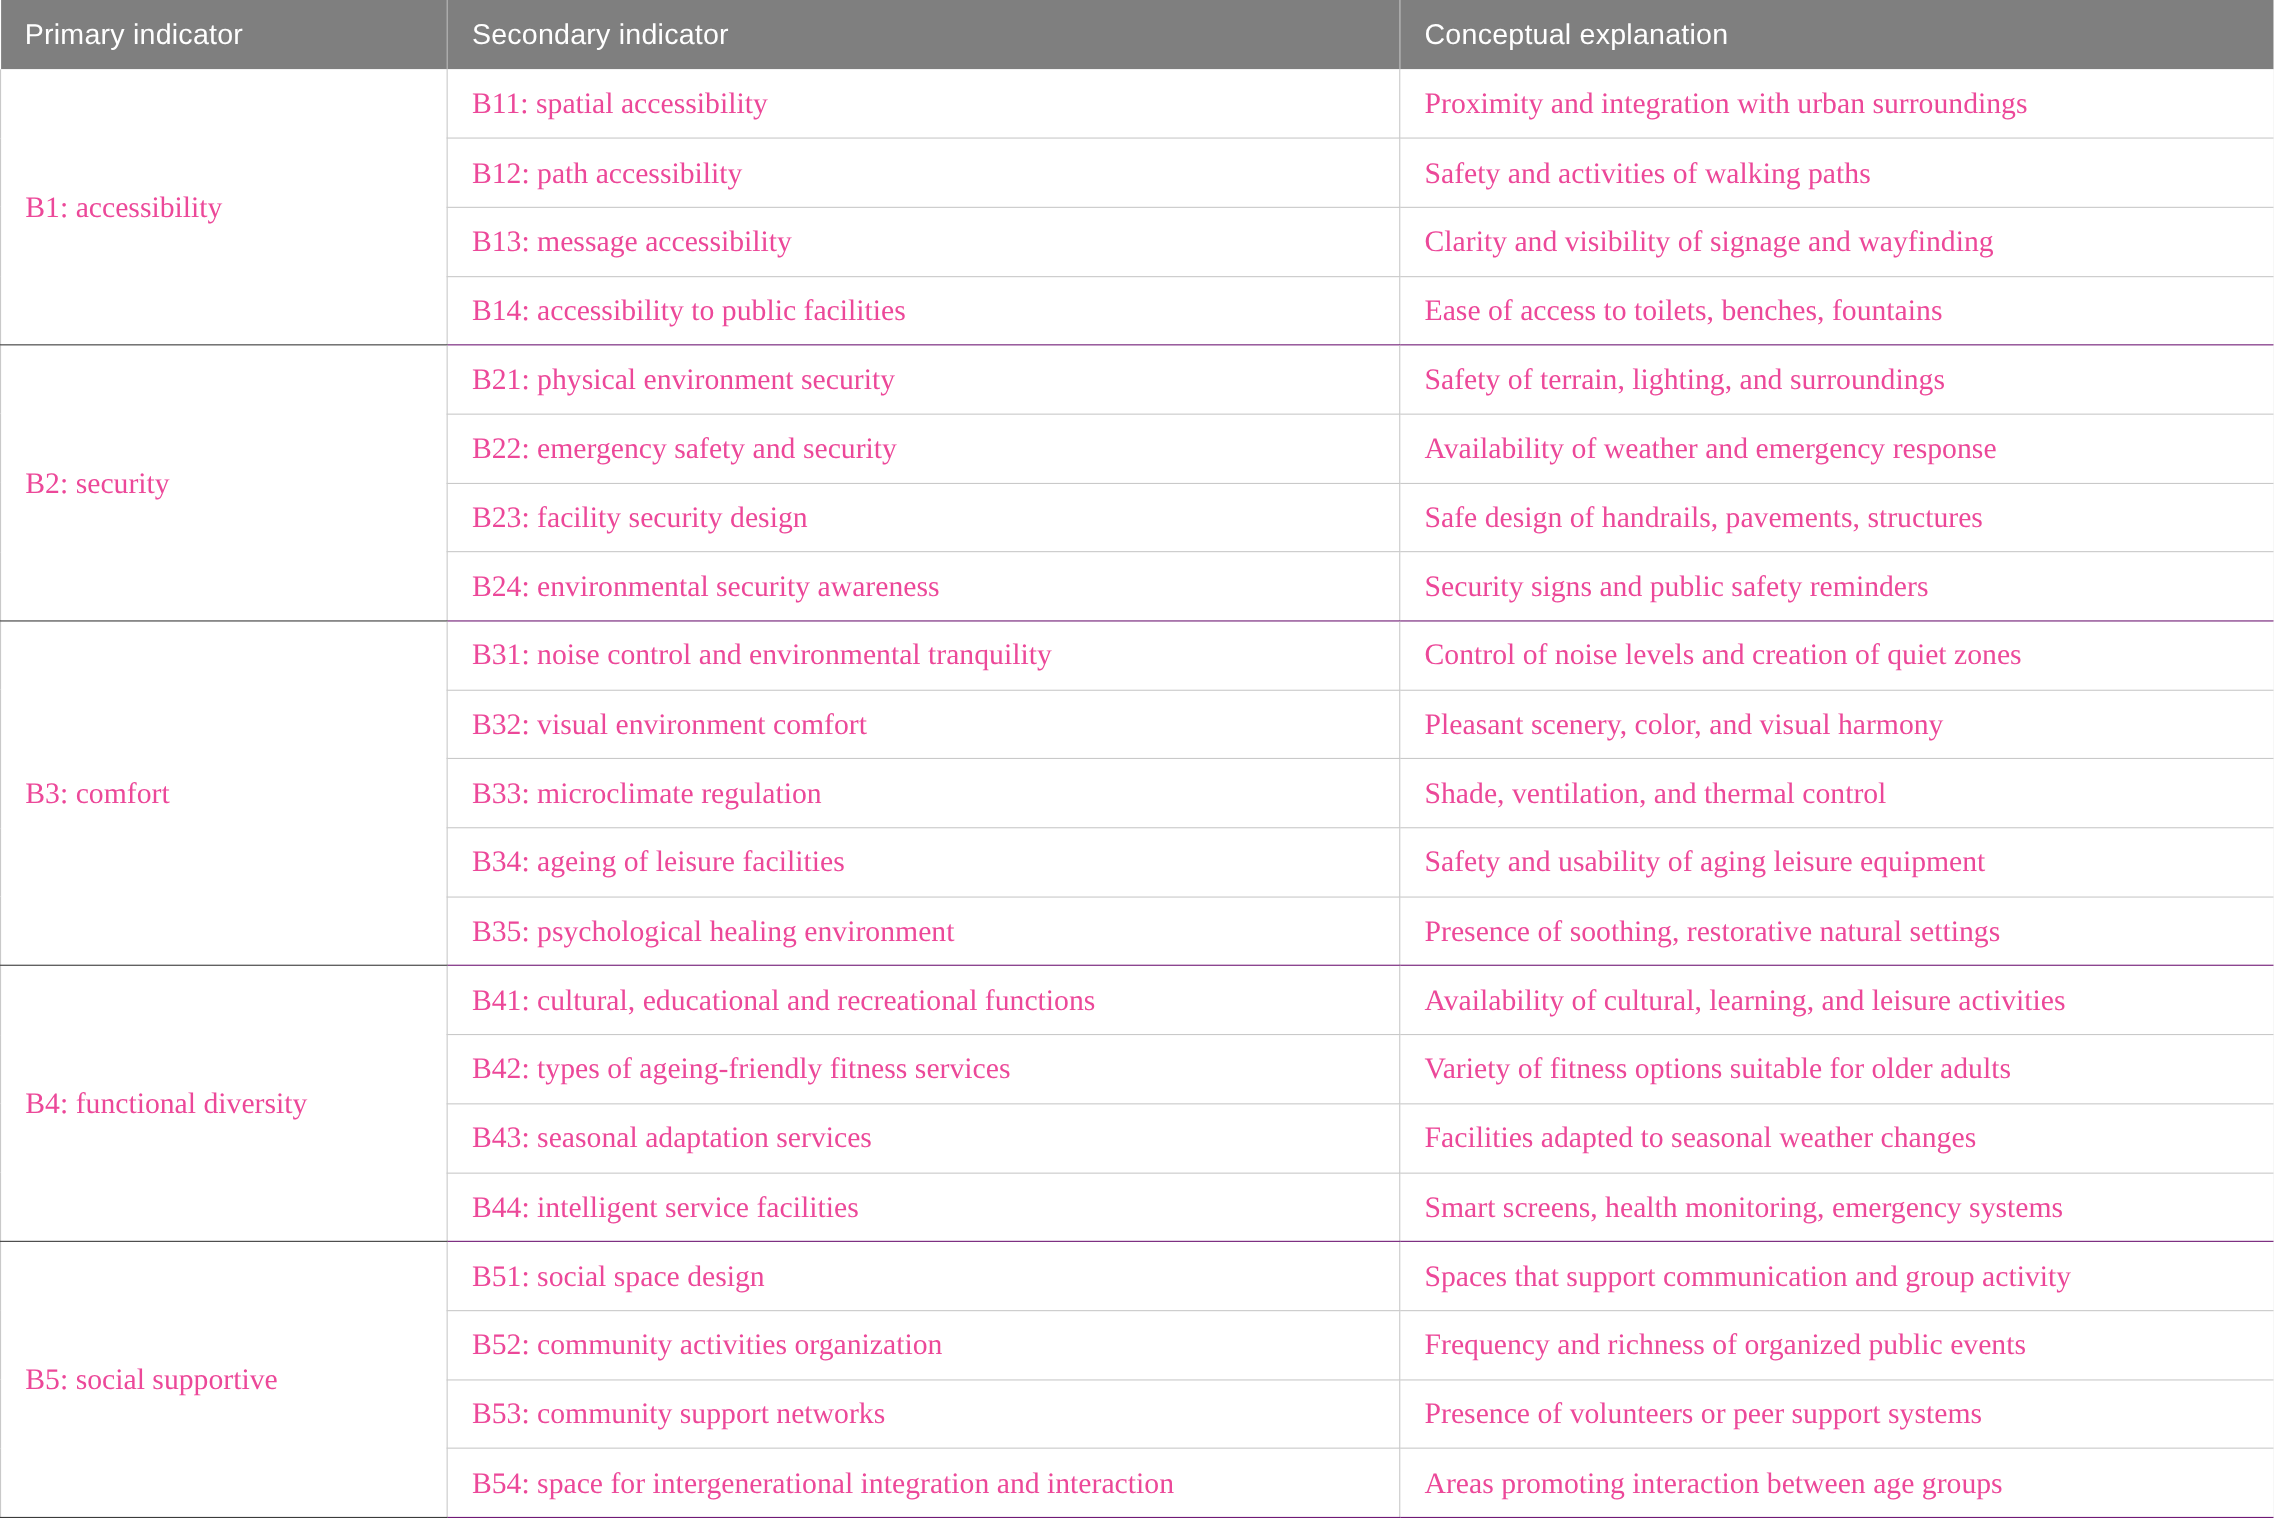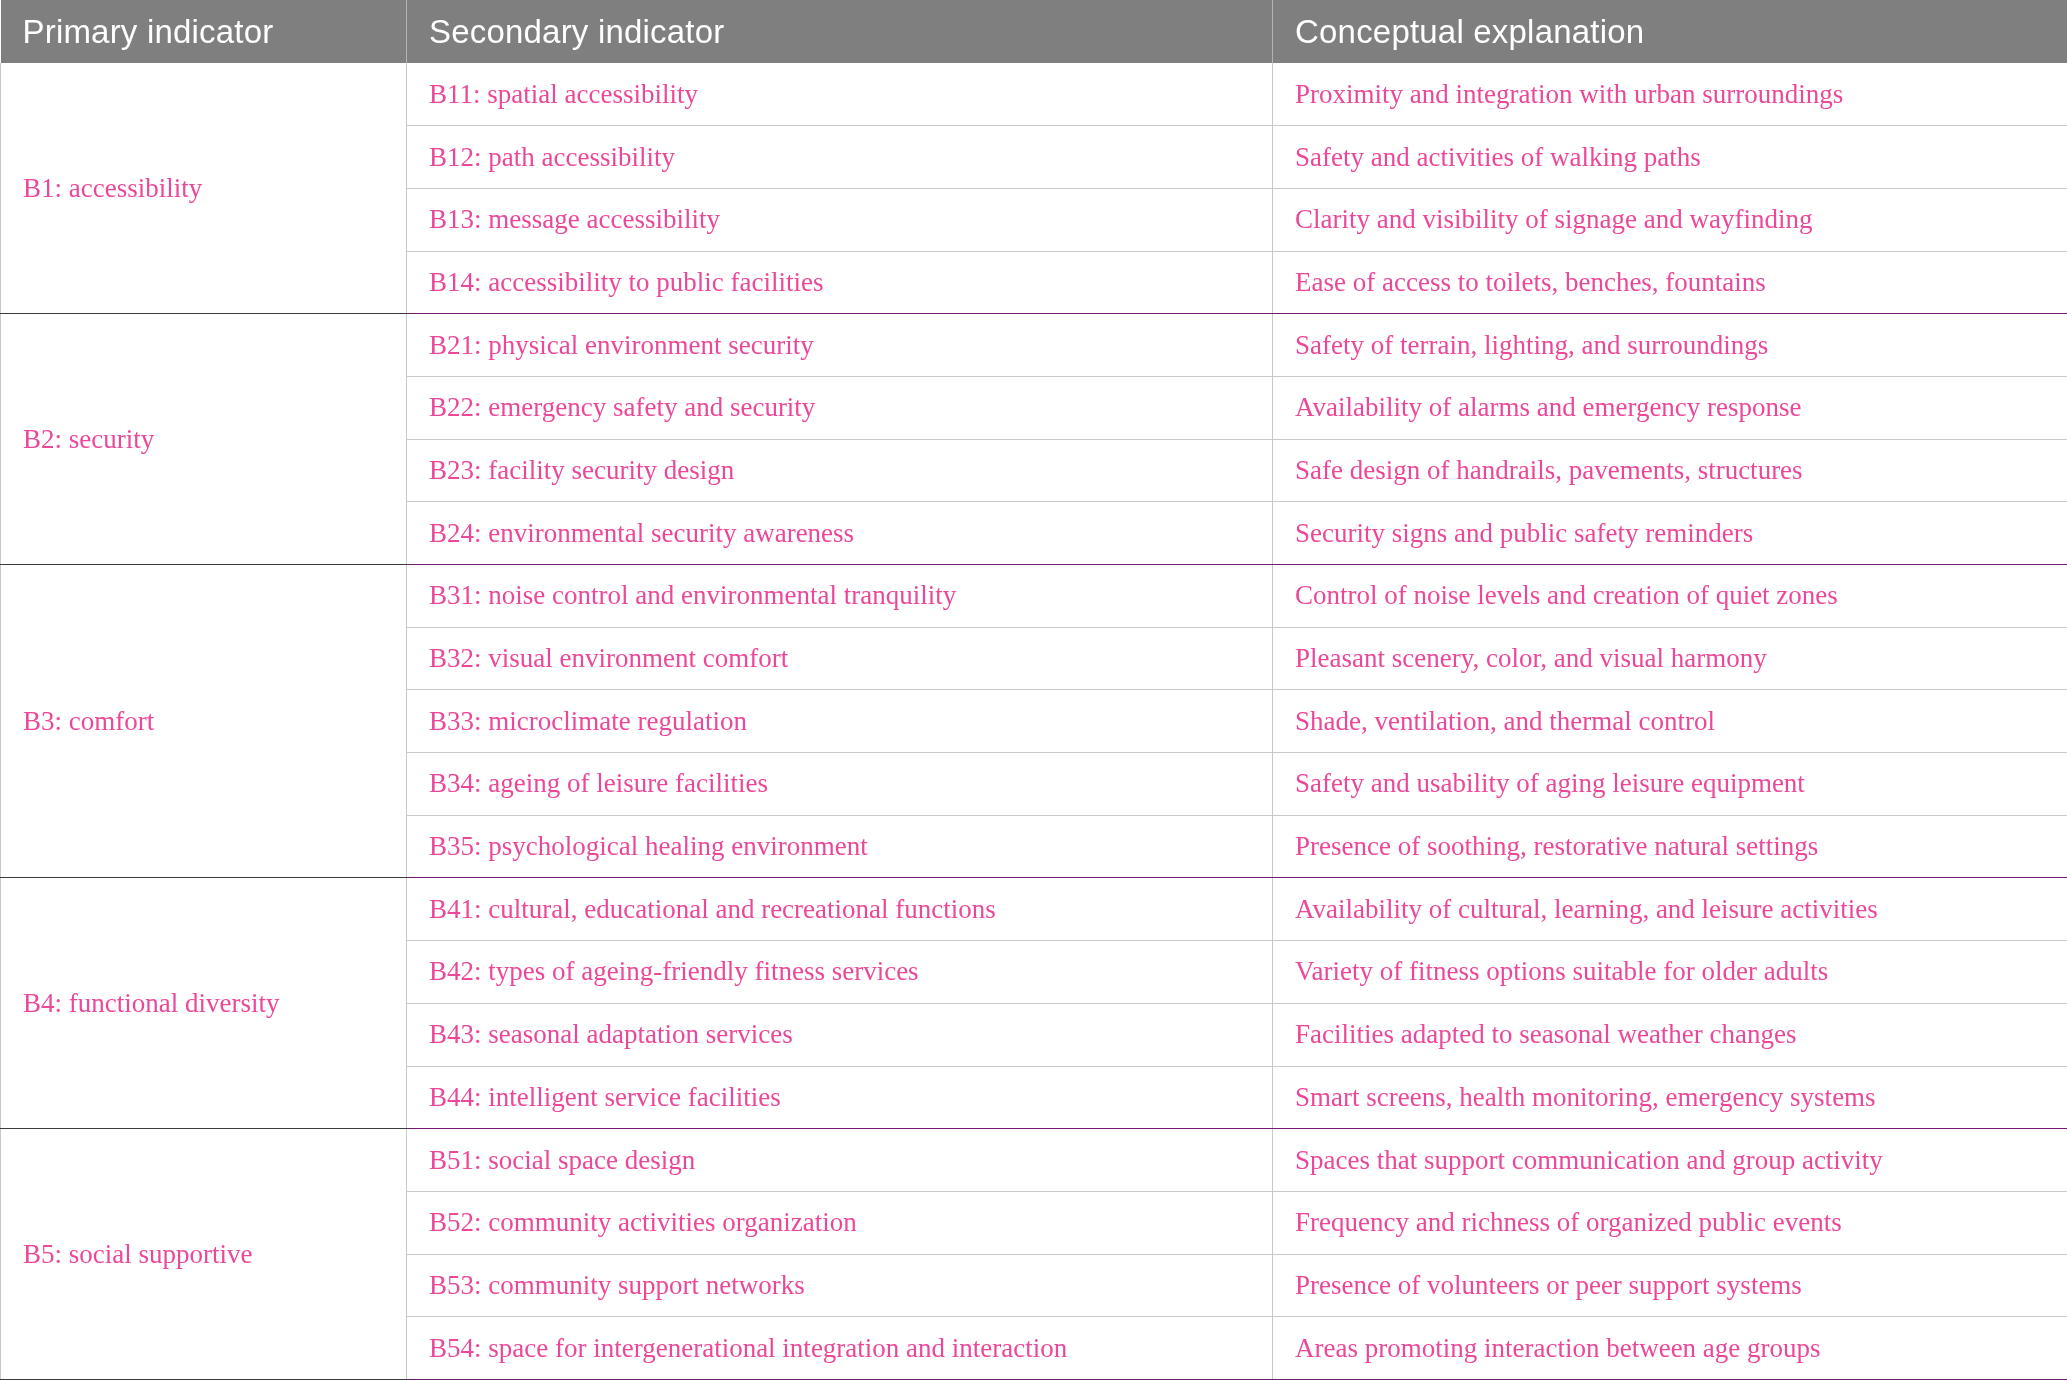--- a/index.html
+++ b/index.html
@@ -16,21 +16,21 @@
   }
   table.indicator-table {
     border-collapse: collapse;
     table-layout: fixed;
     width: 2067px;
   }
   thead th {
     background: #7f7f7f;
     color: #ffffff;
     font-family: "Liberation Sans", sans-serif;
-    font-size: 33px;
+    font-size: 26px;
     font-weight: 400;
     text-align: left;
     padding: 0 14px 0 22px;
     height: 63px;
     box-sizing: border-box;
     letter-spacing: 0.2px;
   }
   thead th + th {
     border-left: 1px solid #b3b3b3;
   }
@@ -101,21 +101,21 @@
         <td class="explanation">Ease of access to toilets, benches, fountains</td>
       </tr>
 
       <tr class="in-group">
         <td class="primary" rowspan="4">B2: security</td>
         <td class="secondary">B21: physical environment security</td>
         <td class="explanation">Safety of terrain, lighting, and surroundings</td>
       </tr>
       <tr class="in-group">
         <td class="secondary">B22: emergency safety and security</td>
-        <td class="explanation">Availability of alarms and emergency response</td>
+        <td class="explanation">Availability of weather and emergency response</td>
       </tr>
       <tr class="in-group">
         <td class="secondary">B23: facility security design</td>
         <td class="explanation">Safe design of handrails, pavements, structures</td>
       </tr>
       <tr class="group-end">
         <td class="secondary">B24: environmental security awareness</td>
         <td class="explanation">Security signs and public safety reminders</td>
       </tr>
 

